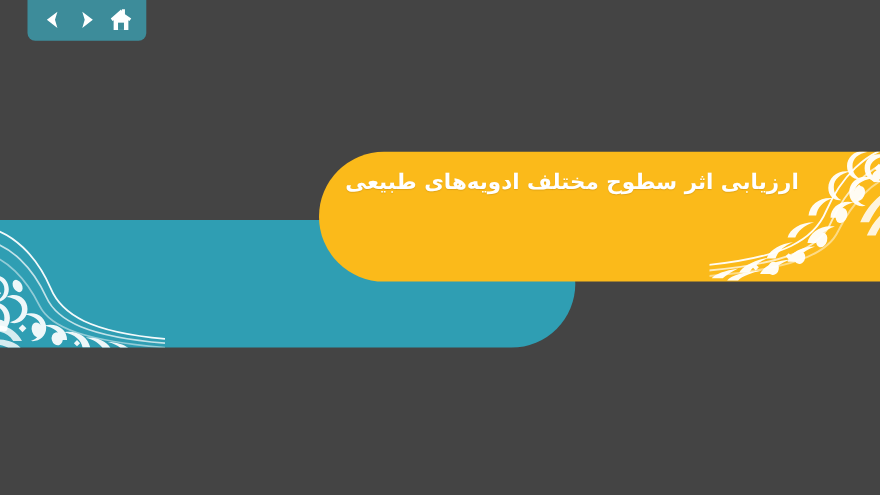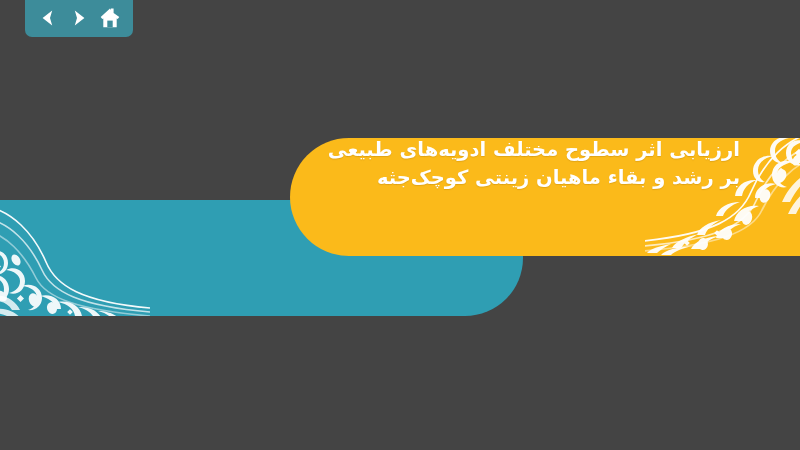--- a/index.html
+++ b/index.html
@@ -85,23 +85,24 @@
     top: -2px;
     width: 165px;
     height: 120px;
     pointer-events: none;
   }
 
   
   #title-block {
     position: absolute;
     left: 300px;
-    top: 136px;
+    top: 152px;
     width: 440px;
     z-index: 30;
+    text-align: center;
     direction: rtl;
     color: #ffffff;
     line-height: 1.45;
     font-size: 19.5px;
     font-weight: bold;
     letter-spacing: 0px;
     text-shadow: 0 1px 1px rgba(140,90,0,0.22);
   }
   #title-block .tline { display: block; white-space: nowrap; }
 </style>
@@ -209,16 +210,15 @@
       </g>
       <g fill="#ffffff" opacity="0.85">
         <path d="M168 34 c-14 6 -25 18 -31 32 l8 0 c6 -12 14 -22 23 -26 z"></path>
         <path d="M168 50 c-12 7 -20 17 -25 28 l8 0 c5 -10 11 -19 17 -23 z"></path>
       </g>
     </svg>
   </div>
 
   <div id="title-block">
     <span class="tline">ارزیابی اثر سطوح مختلف ادویه‌های طبیعی</span>
-    <span class="tline">بر رشد و بقاء ماهیان زینتی کوچک‌جثه</span>
   </div>
 
 </div>
 
 </body></html>

